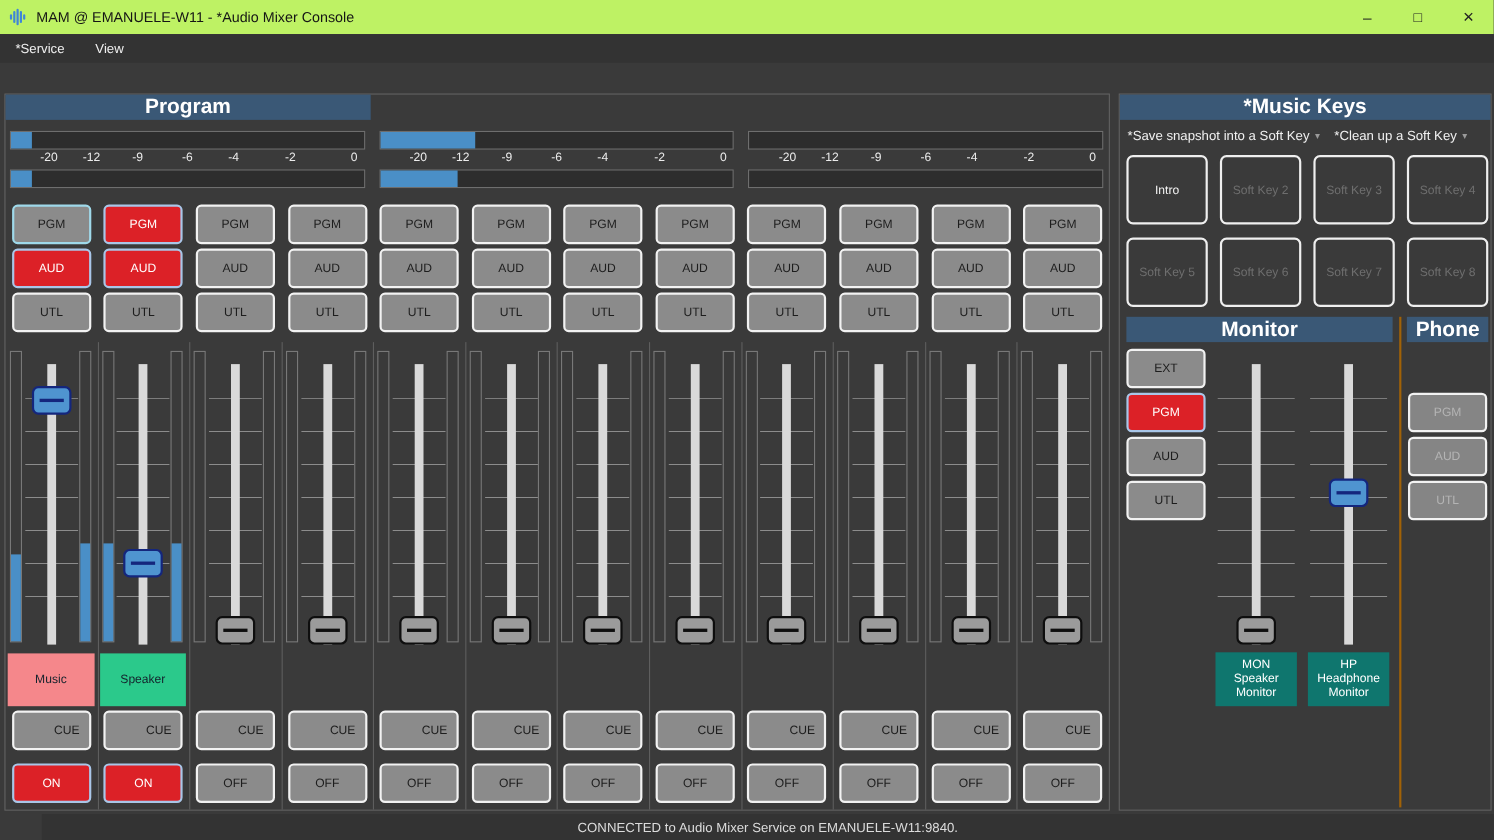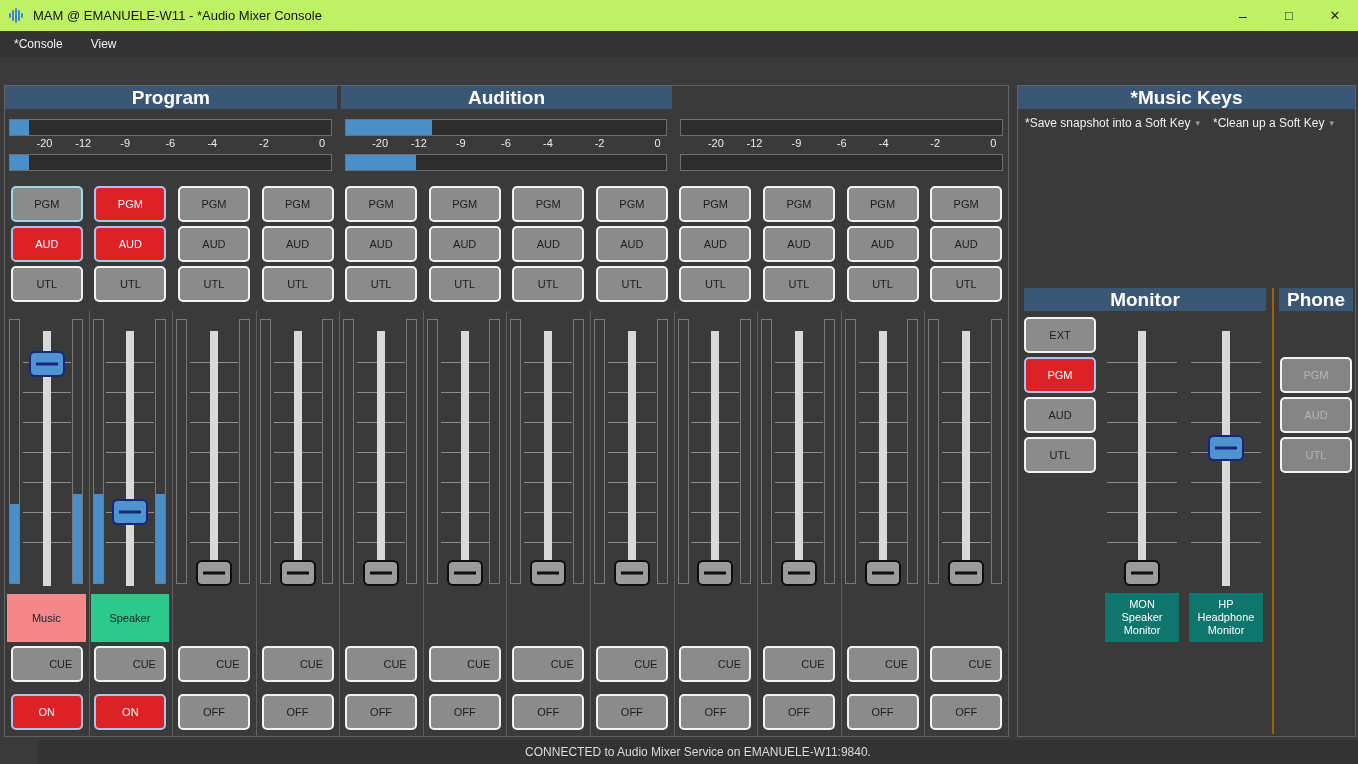--- a/index.html
+++ b/index.html
@@ -96,21 +96,21 @@
     </span>
   <span class="title-text">MAM @ EMANUELE-W11 - *Audio Mixer Console</span>
   <div class="win-controls">
     <span class="win-btn min">–</span>
     <span class="win-btn max">□</span>
     <span class="win-btn close">✕</span>
   </div>
 </div>
 
 <div class="menubar">
-  <span class="menu-item">*Console</span>
+  <span class="menu-item">*Service</span>
   <span class="menu-item">View</span>
 </div>
 
 <div class="left-panel">
   <div class="sections-row">
   <div class="section">
     <div class="hdr">Program</div>
     <div class="hmeter top">
           <div class="fill" style="width: 6%;"></div>
         </div>
@@ -122,21 +122,20 @@
           <span style="left: 63%;">-4</span>
           <span style="left: 79%;">-2</span>
           <span style="left: 97%;">0</span>
         </div>
     <div class="hmeter bottom">
           <div class="fill" style="width: 6%;"></div>
         </div>
   </div>
 
   <div class="section">
-    <div class="hdr">Audition</div>
     <div class="hmeter top">
           <div class="fill" style="width: 27%;"></div>
         </div>
     <div class="meter-scale">
           <span style="left: 11%;">-20</span>
           <span style="left: 23%;">-12</span>
           <span style="left: 36%;">-9</span>
           <span style="left: 50%;">-6</span>
           <span style="left: 63%;">-4</span>
           <span style="left: 79%;">-2</span>
@@ -437,20 +436,30 @@
   <div class="sk-actions">
     <span class="sk-action">
       <span>*Save snapshot into a Soft Key</span>
       <span class="sk-arrow">▾</span>
     </span>
     <span class="sk-action">
       <span>*Clean up a Soft Key</span>
       <span class="sk-arrow">▾</span>
     </span>
   </div>
+  <div class="softkeys-grid">
+      <div class="softkey assigned">Intro</div>
+      <div class="softkey">Soft Key 2</div>
+      <div class="softkey">Soft Key 3</div>
+      <div class="softkey">Soft Key 4</div>
+      <div class="softkey">Soft Key 5</div>
+      <div class="softkey">Soft Key 6</div>
+      <div class="softkey">Soft Key 7</div>
+      <div class="softkey">Soft Key 8</div>
+    </div>
 
   <div class="monitor-panel">
     <div class="hdr monitor-hdr">Monitor</div>
     <div class="monitor-bus-column">
         <div class="btn">EXT</div>
         <div class="btn on">PGM</div>
         <div class="btn">AUD</div>
         <div class="btn">UTL</div>
       </div>
 

